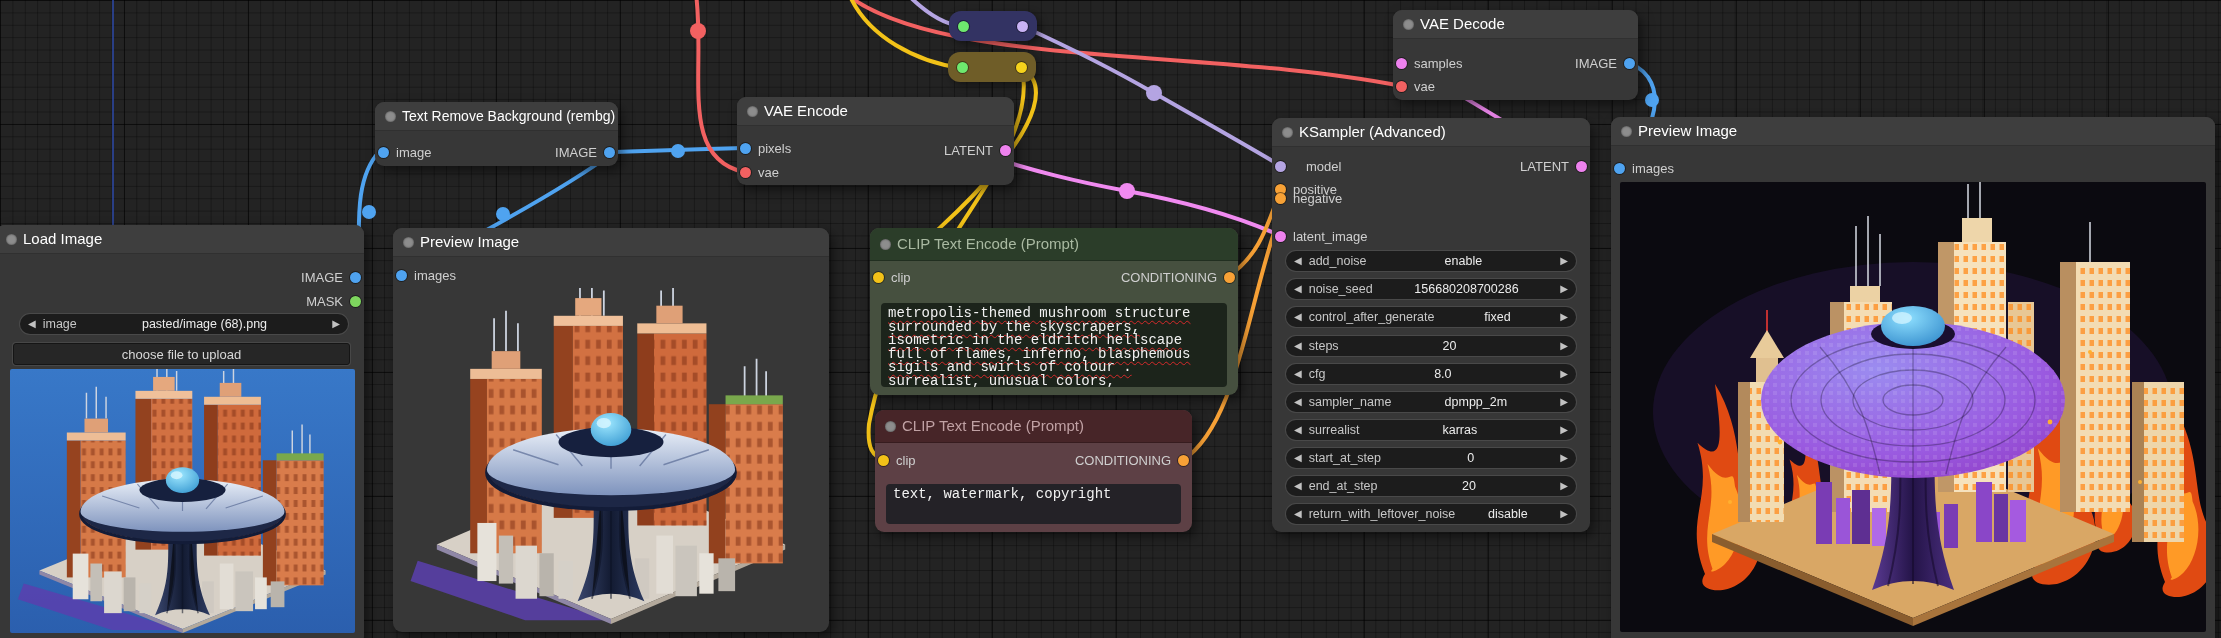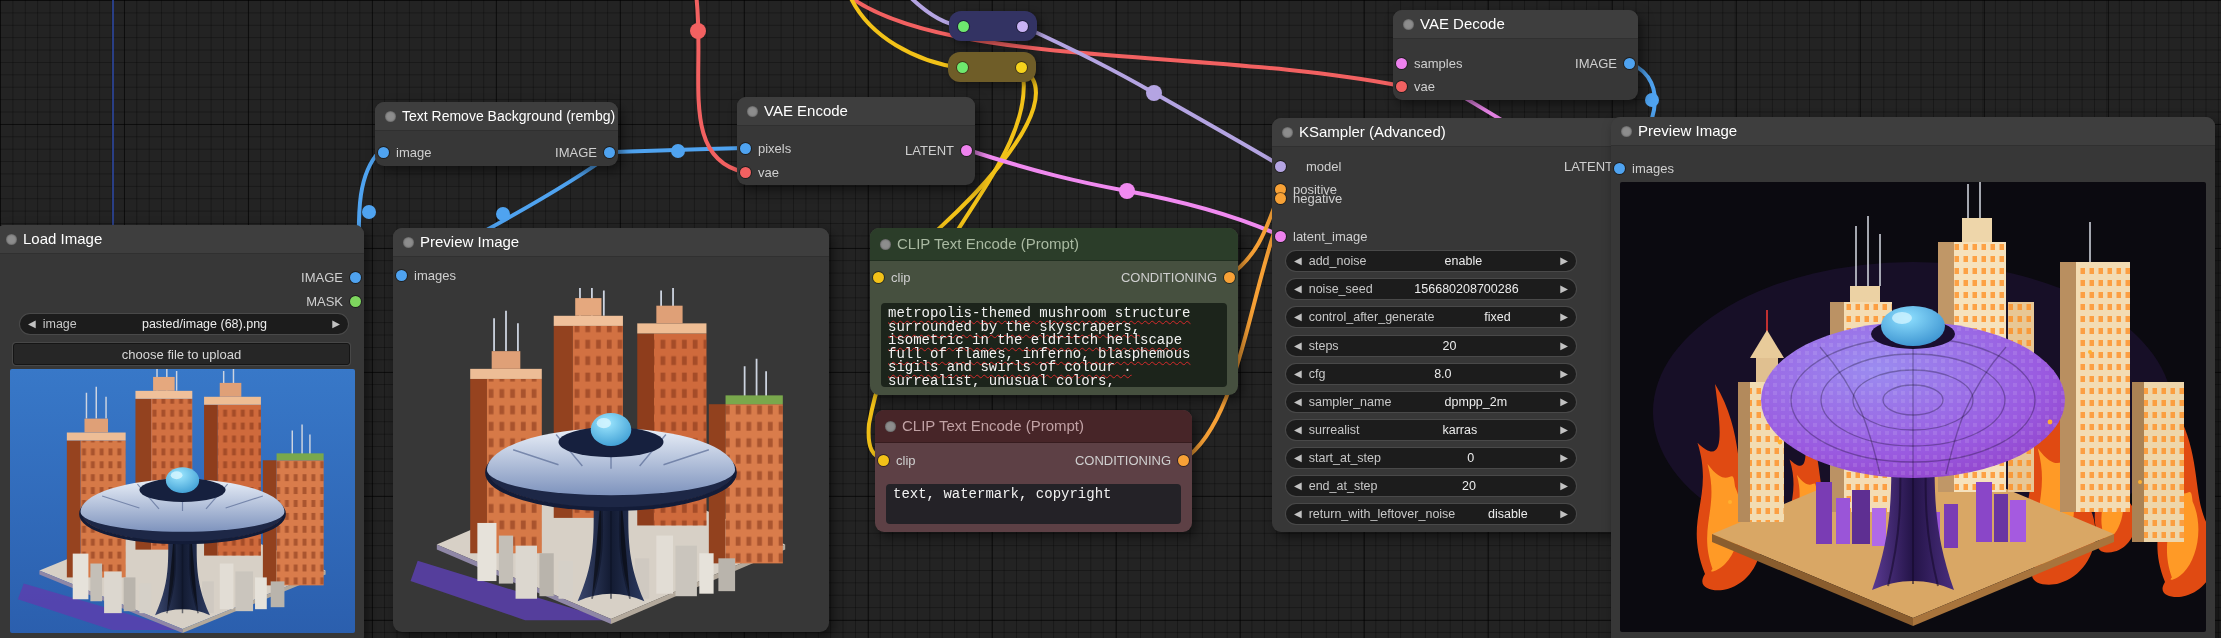--- a/index.html
+++ b/index.html
@@ -210,21 +210,21 @@
       <span class="dot" style="background:#4fa3f0;"></span>
       <span>images</span>
     </div>
     <div class="preview" style="left:8px;top:60px;width:420px;height:336px;">
       <svg width="420" height="336" viewBox="0 0 352 266" preserveAspectRatio="none">
         <use href="#cityScene"></use>
       </svg>
     </div>
   </div>
 
-  <div class="node" style="left:737px;top:97px;width:238px;height:88px;">
+  <div class="node" style="left:737px;top:97px;width:238px;height:88px;padding-left:39px;">
     <div class="node-header">
       <span class="tdot"></span>
       <span class="node-title">VAE Encode</span>
     </div>
     <div class="slot in" style="top:43px;">
       <span class="dot" style="background:#4fa3f0;"></span>
       <span>pixels</span>
     </div>
     <div class="slot in" style="top:67px;">
       <span class="dot" style="background:#f26161;"></span>
@@ -274,21 +274,21 @@
     </div>
     <div class="slot out" style="top:42px;">
       <span class="dot" style="background:#f7a136;"></span>
       <span>CONDITIONING</span>
     </div>
     <div class="textbox dark" style="left:11px;top:74px;width:281px;height:32px;">
       <span>text, watermark, copyright</span>
     </div>
   </div>
 
-  <div class="node" style="left:1272px;top:118px;width:318px;height:414px;padding-left:44px;">
+  <div class="node" style="left:1272px;top:118px;width:318px;height:414px;">
     <div class="node-header">
       <span class="tdot"></span>
       <span class="node-title">KSampler (Advanced)</span>
     </div>
     <div class="slot in" style="top:40px;gap:20px;">
       <span class="dot" style="background:#b4a4e2;"></span>
       <span>model</span>
     </div>
     <div class="slot in" style="top:63px;">
       <span class="dot" style="background:#f7a136;"></span>

